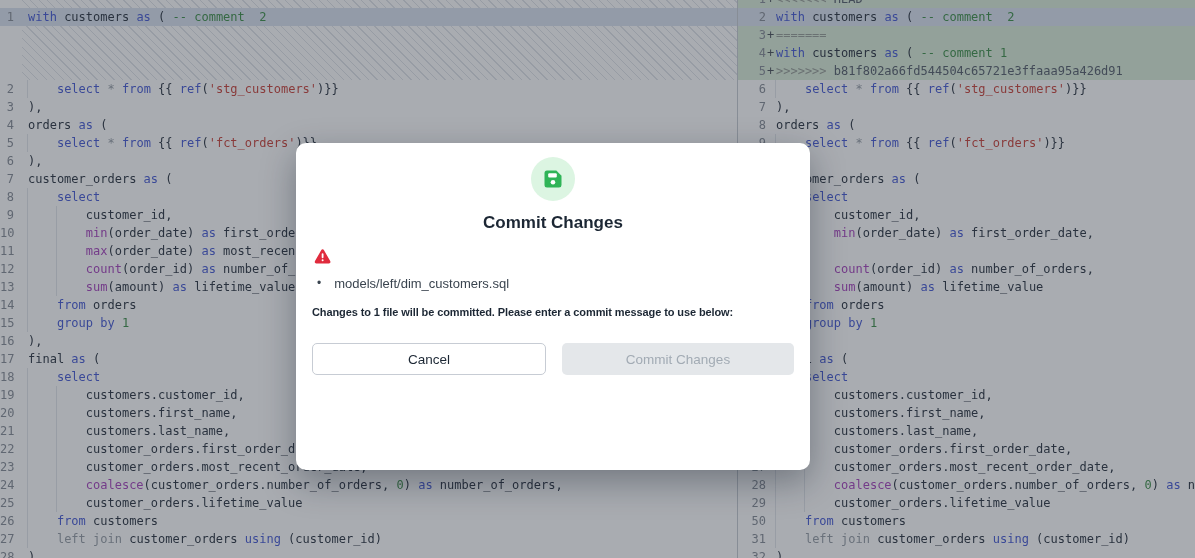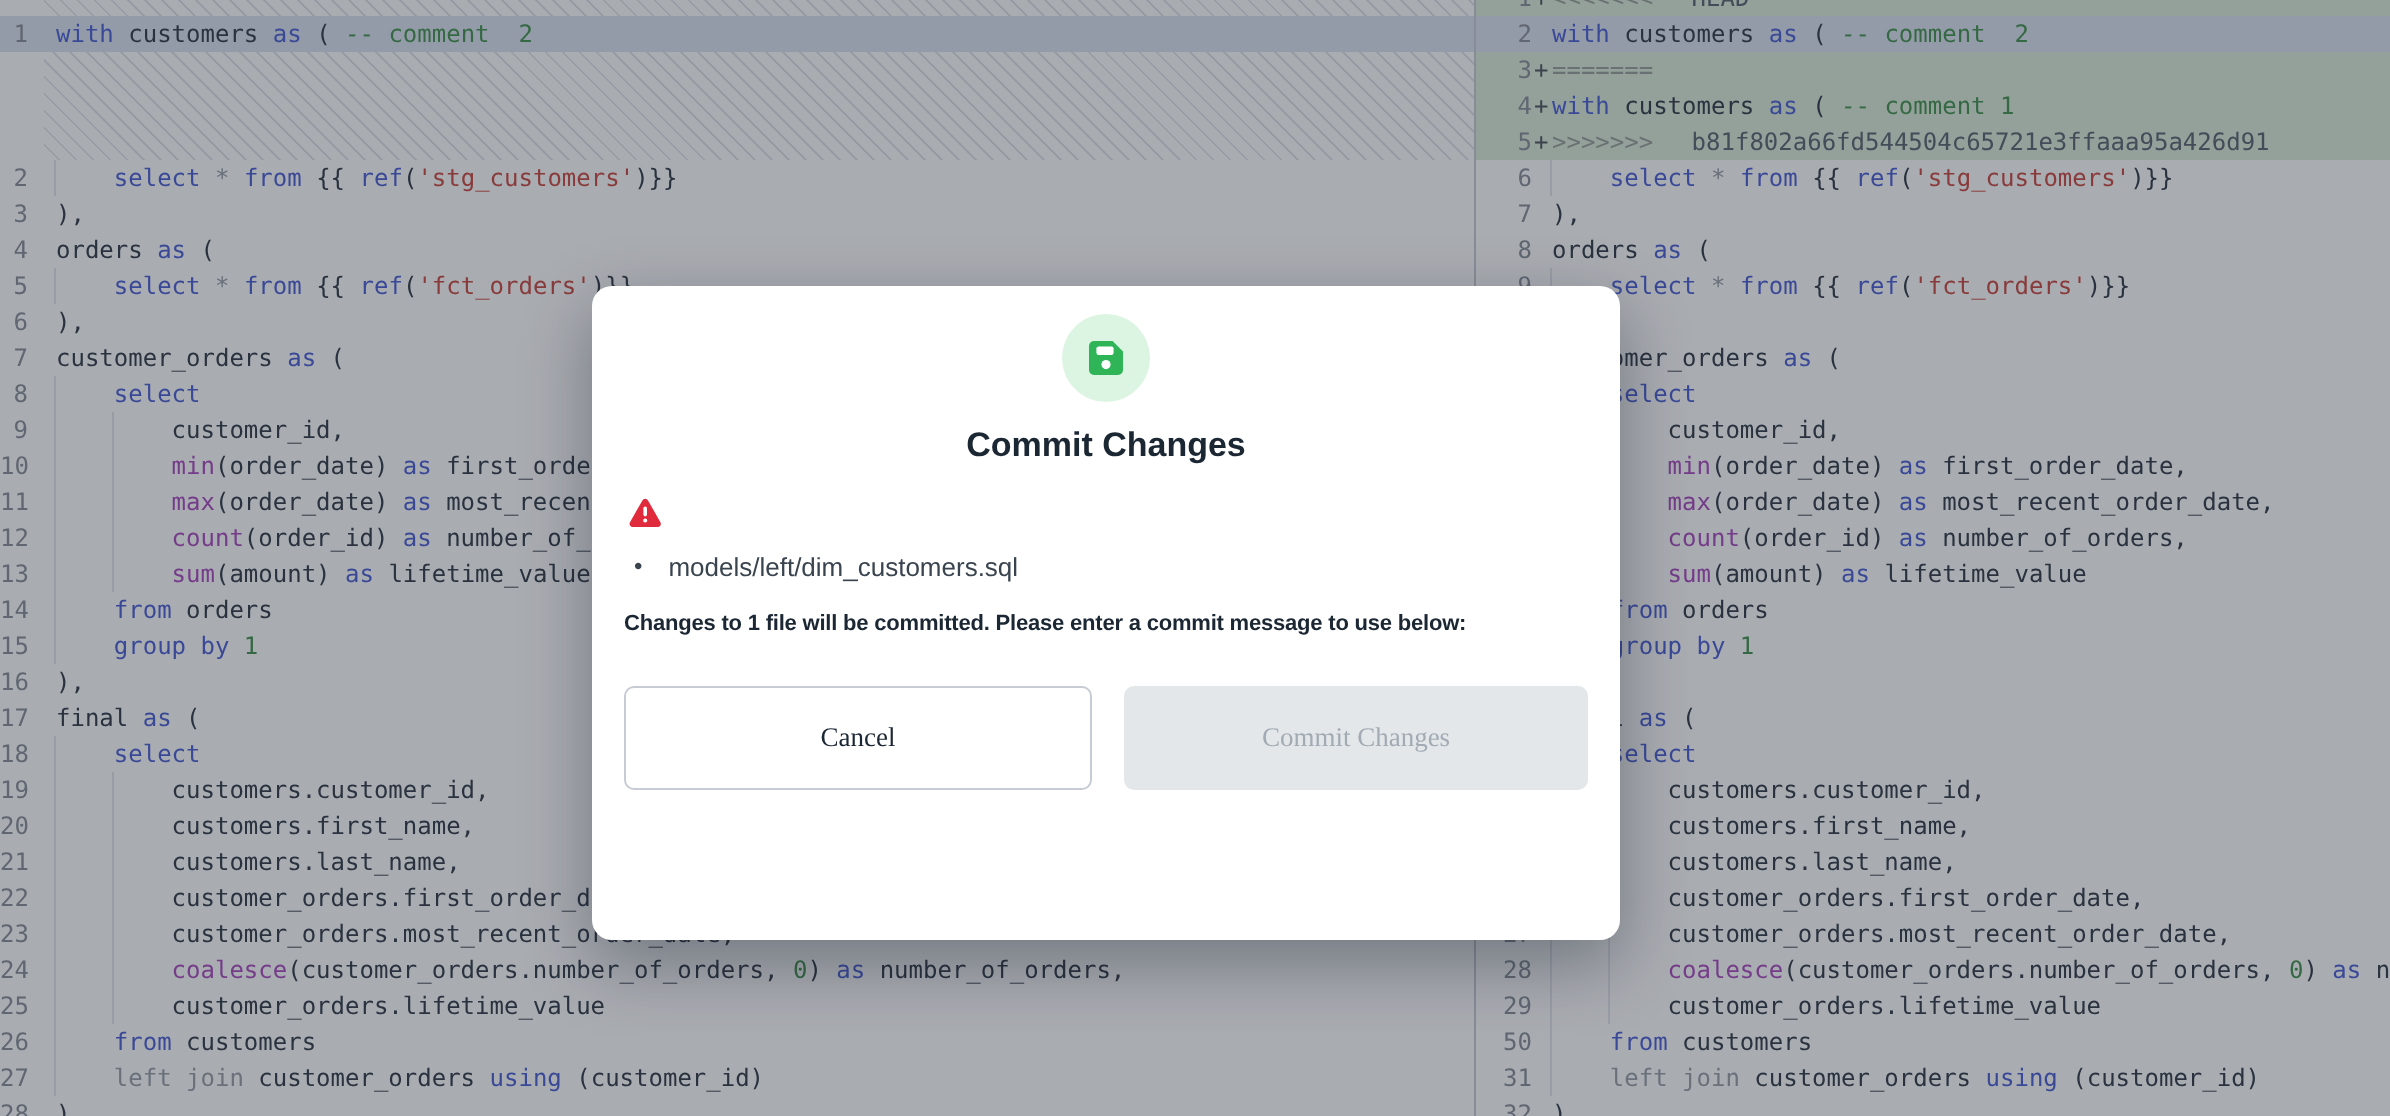--- a/index.html
+++ b/index.html
@@ -30,21 +30,21 @@
   .guide { position:absolute; top:0; bottom:0; width:1px; background:#e4e7ec; }
   .hatch { margin-left:22px;
     background:repeating-linear-gradient(45deg, #ffffff 0 5px, #e2e5ea 5px 6px); }
   .t-kw  { color:var(--tok-kw); }
   .t-fn  { color:var(--tok-fn); }
   .t-str { color:var(--tok-str); }
   .t-com { color:var(--tok-com); }
   .t-num { color:var(--tok-num); }
   .t-op  { color:var(--tok-op); }
   .t-mk  { color:var(--tok-mk); }
-  .t-mkid{ color:var(--tok-mkid);margin-left:12px; }
+  .t-mkid{ color:var(--tok-mkid); }
   .t-id  { color:var(--tok-id); }
 
   
   .backdrop { position:absolute; inset:0; z-index:5; background:var(--backdrop); }
   .modal {
     position:absolute; z-index:10; left:296px; top:143px; width:514px; height:327px;
     background:#ffffff; border-radius:10px; padding:14px 16px 16px;
     box-shadow:0 12px 34px rgba(15,23,36,0.35);
   }
   .icon-circle { width:44px; height:44px; border-radius:50%;
@@ -67,21 +67,21 @@
     font-family:"Liberation Sans", sans-serif; font-size:13px; color:#2a3440;
     outline:none; background:#fff;
   }
   .commit-textarea::placeholder { color:#5f6a76; opacity:1; }
   .caret { position:absolute; left:10px; top:9px; width:1.5px; height:16px;
     background:#1a2430; }
   .grip { position:absolute; right:4px; bottom:4px; width:9px; height:9px;
     background:repeating-linear-gradient(-45deg, transparent 0 2px, #8d97a1 2px 3px);
     clip-path:polygon(100% 0, 100% 100%, 0 100%); }
   .btn-row { display:flex; gap:16px; margin-top:24px; }
-  .btn { flex:1; height:52px; border-radius:5px; font-family:Liberation Serif, serif;
+  .btn { flex:1; height:32px; border-radius:5px; font-family:Liberation Sans, sans-serif;
     font-size:13.5px; cursor:pointer; }
   .btn-cancel { background:#ffffff; border:1px solid #c7ccd4; color:#1c2734; }
   .btn-commit { background:#e4e7ea; border:none; color:#a2abb4; cursor:default; }
 </style>
 </head>
 <body>
 
 <div class="screen">
 
   <div class="editor">
@@ -128,21 +128,21 @@
           <div class="row hl-add"><span class="ln">5</span><span class="plus">+</span><span class="code"><span class="t-mk">&gt;&gt;&gt;&gt;&gt;&gt;&gt; </span><span class="t-mkid">b81f802a66fd544504c65721e3ffaaa95a426d91</span></span></div>
           <div class="row"><span class="ln">6</span><div class="guide" style="left: 37px;"></div><span class="code"><span class="t-id">    </span><span class="t-kw">select</span><span class="t-op"> * </span><span class="t-kw">from</span><span class="t-id"> {{ </span><span class="t-kw">ref</span><span class="t-id">(</span><span class="t-str">'stg_customers'</span><span class="t-id">)}}</span></span></div>
           <div class="row"><span class="ln">7</span><span class="code"><span class="t-id">),</span></span></div>
           <div class="row"><span class="ln">8</span><span class="code"><span class="t-id">orders </span><span class="t-kw">as</span><span class="t-id"> (</span></span></div>
           <div class="row"><span class="ln">9</span><div class="guide" style="left: 37px;"></div><span class="code"><span class="t-id">    </span><span class="t-kw">select</span><span class="t-op"> * </span><span class="t-kw">from</span><span class="t-id"> {{ </span><span class="t-kw">ref</span><span class="t-id">(</span><span class="t-str">'fct_orders'</span><span class="t-id">)}}</span></span></div>
           <div class="row"><span class="ln">10</span><span class="code"><span class="t-id">),</span></span></div>
           <div class="row"><span class="ln">11</span><span class="code"><span class="t-id">customer_orders </span><span class="t-kw">as</span><span class="t-id"> (</span></span></div>
           <div class="row"><span class="ln">12</span><div class="guide" style="left: 37px;"></div><span class="code"><span class="t-id">    </span><span class="t-kw">select</span></span></div>
           <div class="row"><span class="ln">13</span><div class="guide" style="left: 37px;"></div><div class="guide" style="left: 65.9px;"></div><span class="code"><span class="t-id">        customer_id,</span></span></div>
           <div class="row"><span class="ln">14</span><div class="guide" style="left: 37px;"></div><div class="guide" style="left: 65.9px;"></div><span class="code"><span class="t-id">        </span><span class="t-fn">min</span><span class="t-id">(order_date) </span><span class="t-kw">as</span><span class="t-id"> first_order_date,</span></span></div>
-          <div class="row"><span class="ln">15</span><div class="guide" style="left: 37px;"></div><div class="guide" style="left: 65.9px;"></div><span class="code"><span class="t-id">        </span><span class="t-fn">max</span><span class="t-id">(order_date) </span><span class="t-kw">as</span><span class="t-id"> most_recent_order_date,</span></span></div>
+          <div class="row"><span class="ln">15</span><div class="guide" style="left: 37px;"></div><div class="guide" style="left: 65.9px;"></div></div>
           <div class="row"><span class="ln">16</span><div class="guide" style="left: 37px;"></div><div class="guide" style="left: 65.9px;"></div><span class="code"><span class="t-id">        </span><span class="t-fn">count</span><span class="t-id">(order_id) </span><span class="t-kw">as</span><span class="t-id"> number_of_orders,</span></span></div>
           <div class="row"><span class="ln">17</span><div class="guide" style="left: 37px;"></div><div class="guide" style="left: 65.9px;"></div><span class="code"><span class="t-id">        </span><span class="t-fn">sum</span><span class="t-id">(amount) </span><span class="t-kw">as</span><span class="t-id"> lifetime_value</span></span></div>
           <div class="row"><span class="ln">18</span><div class="guide" style="left: 37px;"></div><span class="code"><span class="t-id">    </span><span class="t-kw">from</span><span class="t-id"> orders</span></span></div>
           <div class="row"><span class="ln">19</span><div class="guide" style="left: 37px;"></div><span class="code"><span class="t-id">    </span><span class="t-kw">group by</span><span class="t-num"> 1</span></span></div>
           <div class="row"><span class="ln">20</span><span class="code"><span class="t-id">),</span></span></div>
           <div class="row"><span class="ln">21</span><span class="code"><span class="t-id">final </span><span class="t-kw">as</span><span class="t-id"> (</span></span></div>
           <div class="row"><span class="ln">22</span><div class="guide" style="left: 37px;"></div><span class="code"><span class="t-id">    </span><span class="t-kw">select</span></span></div>
           <div class="row"><span class="ln">23</span><div class="guide" style="left: 37px;"></div><div class="guide" style="left: 65.9px;"></div><span class="code"><span class="t-id">        customers.customer_id,</span></span></div>
           <div class="row"><span class="ln">24</span><div class="guide" style="left: 37px;"></div><div class="guide" style="left: 65.9px;"></div><span class="code"><span class="t-id">        customers.first_name,</span></span></div>
           <div class="row"><span class="ln">25</span><div class="guide" style="left: 37px;"></div><div class="guide" style="left: 65.9px;"></div><span class="code"><span class="t-id">        customers.last_name,</span></span></div>

